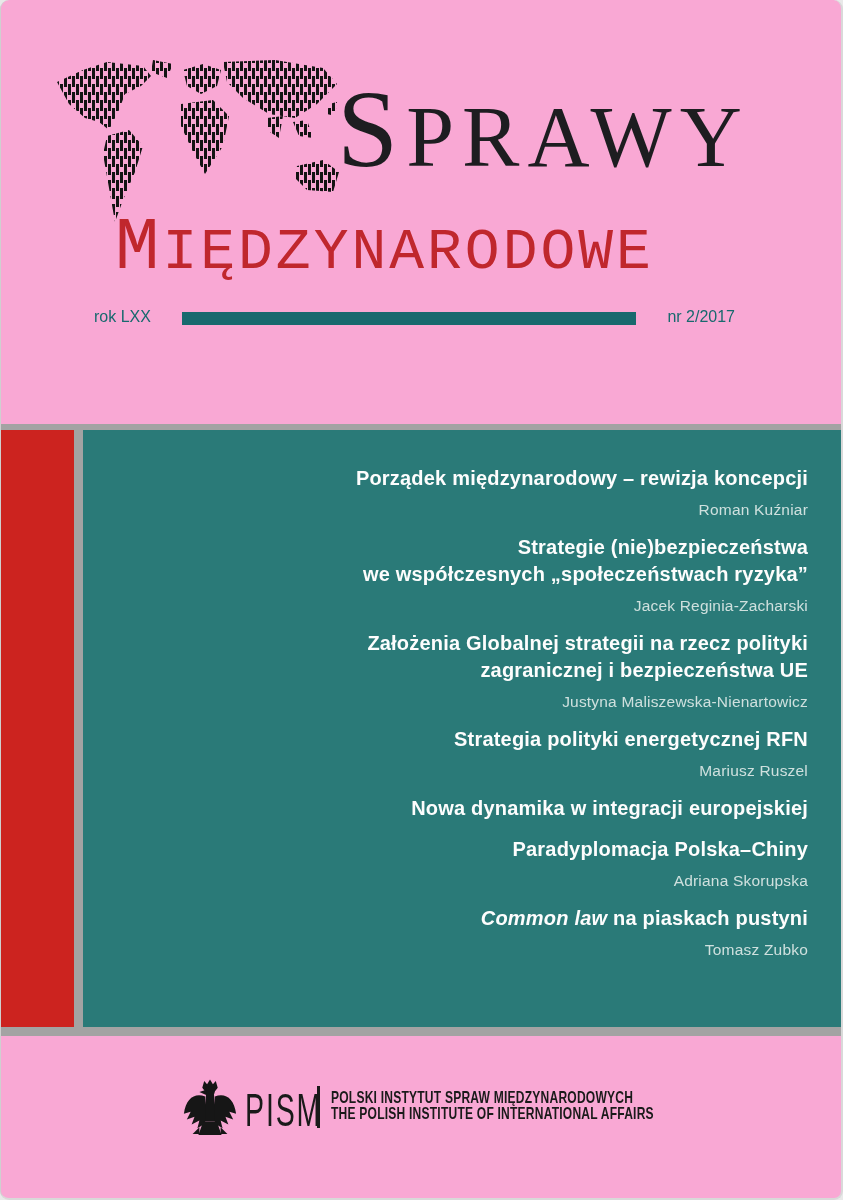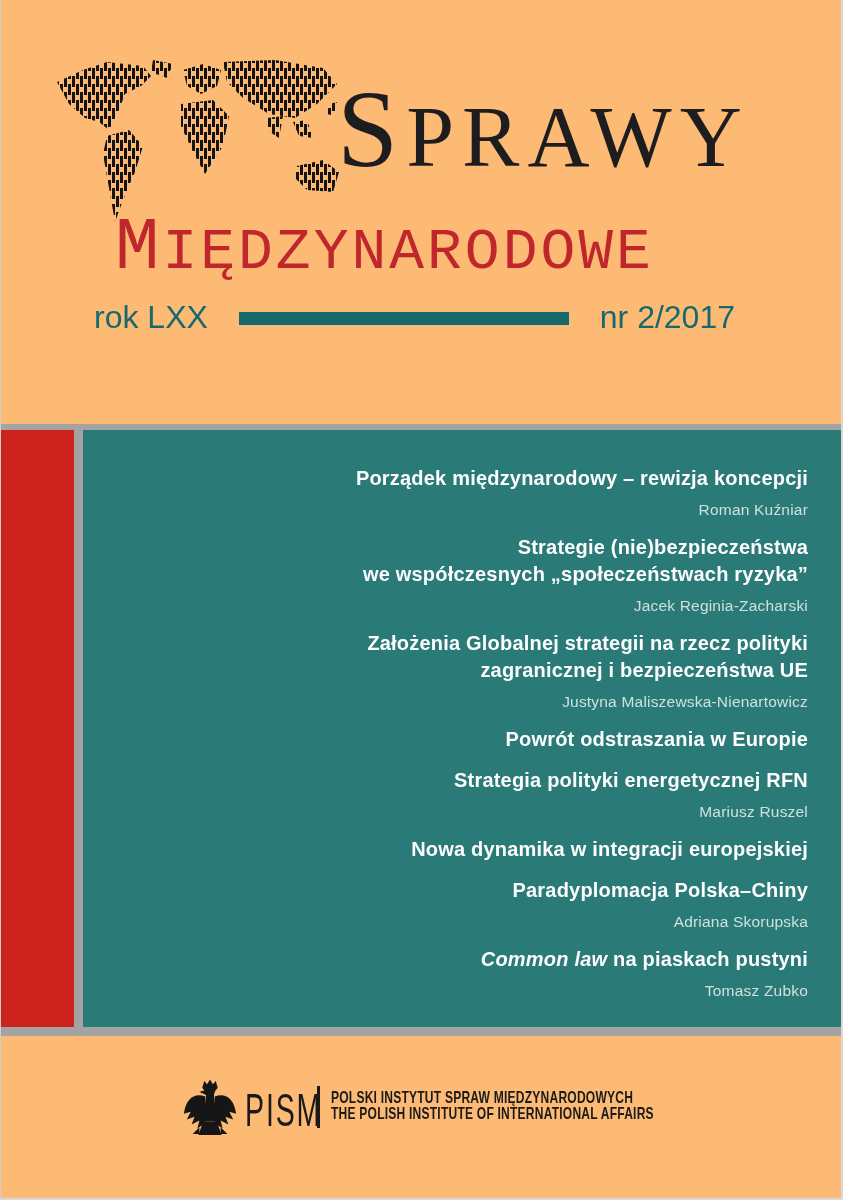--- a/index.html
+++ b/index.html
@@ -1,40 +1,41 @@
 <!DOCTYPE html>
 <html><head>
 <meta charset="utf-8">
 <style>
   html,body{margin:0;padding:0;background:#e9e9e9;}
   .page{
     position:relative; width:843px; height:1200px; margin:0 auto;
-    background:#fdba74; overflow:hidden;
+    background:#f9a8d4; overflow:hidden;
     border-right:2px solid #d9d9d9; border-bottom:2px solid #d9d9d9; border-left:1px solid #cfcfcf;
     box-sizing:border-box;
     font-family:"Liberation Sans", sans-serif;
+    border-radius:9px;
   }
   
   .map-graphic{position:absolute; left:54px; top:60px; width:292px; height:178px;}
   .journal-title{
     position:absolute; left:336px; top:74px;
     font-family:"Liberation Serif", serif; color:#1d1d20;
     font-size:110px; line-height:1; letter-spacing:8px; white-space:nowrap;
   }
   .journal-title .rest{font-size:86px;}
   .journal-subtitle{
     position:absolute; left:114px; top:211px;
     font-family:Liberation Mono, monospace; color:#c0272d;
     font-size:74px; line-height:1; letter-spacing:3px; white-space:nowrap;
   }
   .journal-subtitle .rest{font-size:58px;}
   .issue-row{
     position:absolute; left:93px; right:106px; top:302px; height:30px;
     display:flex; align-items:center; gap:31px;
-    color:#18696e; font-size:32px;
+    color:#18696e; font-size:16px;
   }
   .issue-rule{flex:1; height:13px; background:#18696e; margin-top:2px;}
   
   .band{
     position:absolute; left:0; top:424px; width:843px; height:612px;
     background:#a3a3a3; box-sizing:border-box;
     padding:6px 0 9px 0; display:flex; gap:9px;text-align:right;
   }
   .red-stripe{width:73px; background:#cc231f;}
   .panel{
@@ -122,23 +123,20 @@
             <div class="toc-author">Jacek Reginia-Zacharski</div>
           </li>
           <li class="toc-item">
             <div class="toc-title">
               <div><span>Założenia Globalnej strategii na rzecz polityki</span></div>
               <div><span>zagranicznej i bezpieczeństwa UE</span></div>
             </div>
             <div class="toc-author">Justyna Maliszewska-Nienartowicz</div>
           </li>
           <li class="toc-item">
-            <div class="toc-title">
-              <div><span>Powrót odstraszania w Europie</span></div>
-            </div>
           </li>
           <li class="toc-item">
             <div class="toc-title">
               <div><span>Strategia polityki energetycznej RFN</span></div>
             </div>
             <div class="toc-author">Mariusz Ruszel</div>
           </li>
           <li class="toc-item">
             <div class="toc-title">
               <div><span>Nowa dynamika w integracji europejskiej</span></div>

